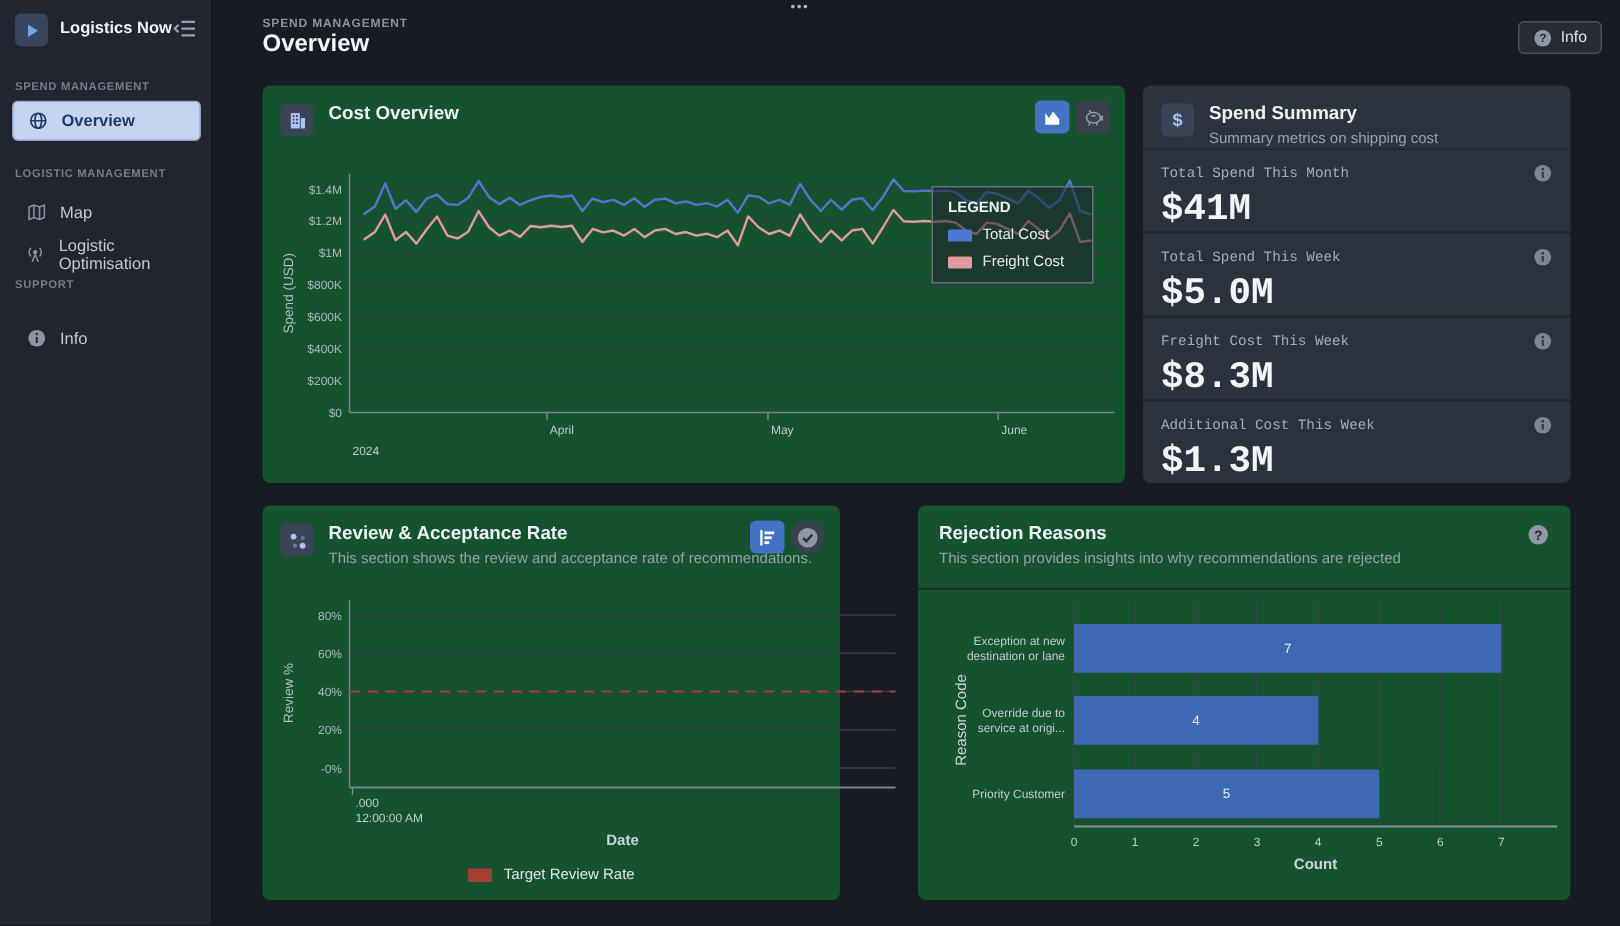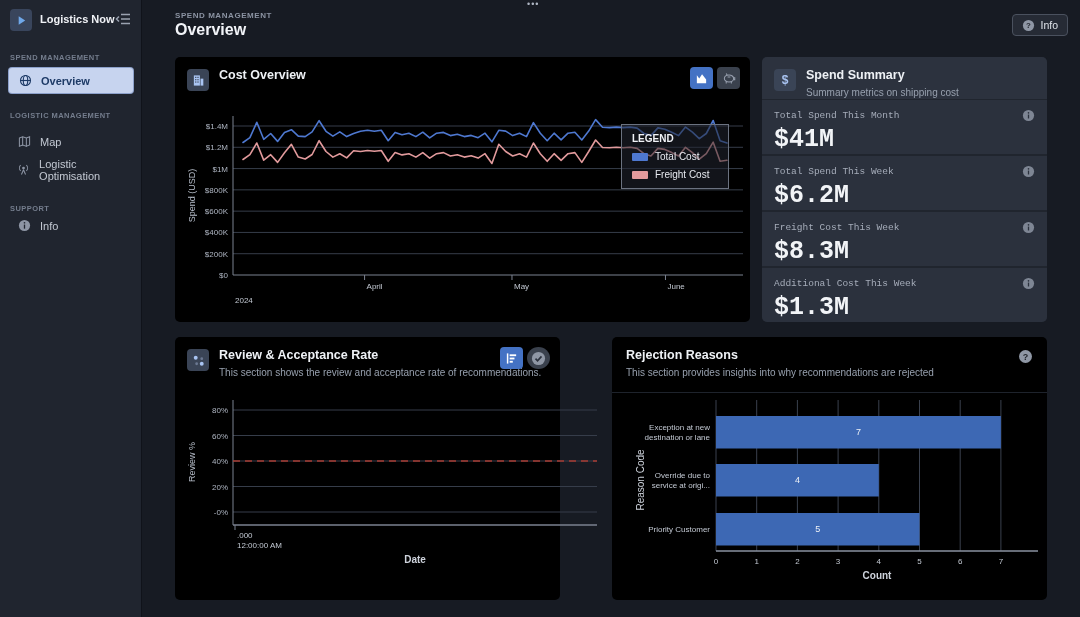--- a/index.html
+++ b/index.html
@@ -18,21 +18,21 @@
   .sb-item.active { background:#c7d4ef; color:#1d3a66; font-weight:700; border:1px solid rgba(70,100,160,.45); }
   .sb-item.active .ic { color:#1d3a66; }
 
   
   .eyebrow { position:absolute; left:175px; top:11px; font-size:8px; font-weight:700; letter-spacing:.07em; color:#8b93a2; }
   .page-title { position:absolute; left:175px; top:21px; font-size:16px; font-weight:700; color:#f2f4f8; }
   .dots { position:absolute; left:527px; top:-1px; font-size:9px; letter-spacing:1px; color:#aeb5c2; cursor:pointer; }
   .info-btn { position:absolute; right:12px; top:14px; height:22px; display:flex; align-items:center; gap:5px; padding:0 9px; background:#262b35; border:1px solid #4a515e; border-radius:4px; color:#dfe3e9; font-size:10.5px; font-family:inherit; cursor:pointer; }
 
   
-  .panel { position:absolute; background:#000000; border-radius:5px; }
+  .panel { position:absolute; background:#14532d; border-radius:5px; }
   .p-cost   { left:175px; top:57px;  width:575px; height:265px; }
   .p-spend  { left:762px; top:57px;  width:285px; height:265px; background:#20252e; }
   .p-review { left:175px; top:337px; width:385px; height:263px; }
   .p-reject { left:612px; top:337px; width:435px; height:263px; }
   .badge { position:absolute; left:12px; top:12px; width:22px; height:22px; border-radius:4px; background:#3a4456; color:#a9c4f2; display:flex; align-items:center; justify-content:center; font-size:12px; font-weight:700; }
   .p-title { position:absolute; left:44px; top:11px; font-size:12.5px; font-weight:700; color:#eef1f5; white-space:nowrap; }
   .p-sub { position:absolute; left:44px; top:30px; font-size:10px; color:#97a0ae; white-space:nowrap; }
   .p-reject .p-title, .p-reject .p-sub { left:14px; }
   .p-reject .head-divider { position:absolute; left:0; right:0; top:55px; border-top:1px solid #1e232c; }
   .tgl { position:absolute; top:10px; width:23px; height:22px; border-radius:4px; display:flex; align-items:center; justify-content:center; border:none; cursor:pointer; background:#3a414d; color:#99a1b0; }
@@ -109,21 +109,21 @@
       <span class="ic">
         <svg width="13" height="13" viewBox="0 0 14 14" fill="none" stroke="currentColor" stroke-width="1.1">
             <circle cx="7" cy="5.5" r="1.5" fill="currentColor" stroke="none"></circle>
             <path d="M3.9 8.6a4.4 4.4 0 0 1 0-6.2M10.1 2.4a4.4 4.4 0 0 1 0 6.2"></path>
             <path d="M7 7.2L4.8 12.4M7 7.2l2.2 5.2"></path>
           </svg>
       </span>
       <span>Logistic Optimisation</span>
     </div>
 
-    <div class="sb-sec" style="top:204px">SUPPORT</div>
+    <div class="sb-sec" style="top:185px">SUPPORT</div>
     <div class="sb-item" style="top:212px">
       <span class="ic">
         <svg width="13" height="13" viewBox="0 0 14 14">
             <circle cx="7" cy="7" r="6" fill="#8d95a4"></circle>
             <rect x="6.3" y="6" width="1.4" height="4.4" fill="#20252f"></rect>
             <circle cx="7" cy="4" r="0.9" fill="#20252f"></circle>
           </svg>
       </span>
       <span>Info</span>
     </div>
@@ -225,21 +225,21 @@
           </svg>
         <div class="ss-value">$41M</div>
       </div>
       <div class="ss-card">
         <div class="ss-label">Total Spend This Week</div>
         <svg class="ss-info" viewBox="0 0 14 14">
             <circle cx="7" cy="7" r="6" fill="#7e8694"></circle>
             <rect x="6.3" y="6" width="1.4" height="4.2" fill="#2b313d"></rect>
             <circle cx="7" cy="4.1" r="0.9" fill="#2b313d"></circle>
           </svg>
-        <div class="ss-value">$6.2M</div>
+        <div class="ss-value">$5.0M</div>
       </div>
       <div class="ss-card">
         <div class="ss-label">Freight Cost This Week</div>
         <svg class="ss-info" viewBox="0 0 14 14">
             <circle cx="7" cy="7" r="6" fill="#7e8694"></circle>
             <rect x="6.3" y="6" width="1.4" height="4.2" fill="#2b313d"></rect>
             <circle cx="7" cy="4.1" r="0.9" fill="#2b313d"></circle>
           </svg>
         <div class="ss-value">$8.3M</div>
       </div>
@@ -293,20 +293,24 @@
         <text x="53" y="123" text-anchor="end" font-size="8" fill="#aeb5c2">-0%</text>
         <line x1="58" y1="8" x2="58" y2="133" stroke="#7b8290" stroke-width="1"></line>
         <line x1="58" y1="133" x2="422" y2="133" stroke="#7b8290" stroke-width="1.3"></line>
         <line x1="58" y1="69" x2="422" y2="69" stroke="#a83d33" stroke-width="1.4" stroke-dasharray="7 5"></line>
         <line x1="60" y1="133" x2="60" y2="138" stroke="#7b8290" stroke-width="1"></line>
         <text x="62" y="146" text-anchor="start" font-size="8" fill="#c3c9d3">.000</text>
         <text x="62" y="156" text-anchor="start" font-size="8" fill="#c3c9d3">12:00:00 AM</text>
         <text x="240" y="171" text-anchor="middle" font-size="10" fill="#ced3dc" font-weight="700">Date</text>
         <text x="0" y="0" text-anchor="middle" font-size="9" fill="#b6bdc9" transform="translate(20,70) rotate(-90)">Review %</text>
       </svg>
+    <div class="rv-legend">
+      <span class="rv-swatch" style="background: rgb(168, 61, 51);"></span>
+      <span>Target Review Rate</span>
+    </div>
   </section>
 
   <section class="panel p-reject">
     <div class="p-title">Rejection Reasons</div>
     <div class="p-sub">This section provides insights into why recommendations are rejected</div>
     <svg class="q-ic" viewBox="0 0 15 15">
         <circle cx="7.5" cy="7.5" r="6.5" fill="#8f97a5"></circle>
         <text x="7.5" y="10.8" font-size="9" font-weight="700" text-anchor="middle" fill="#23272f">?</text>
       </svg>
     <div class="head-divider"></div>

